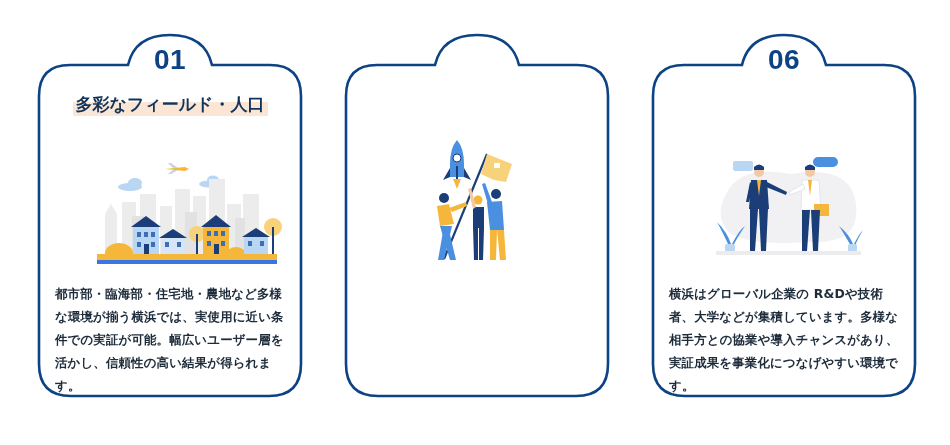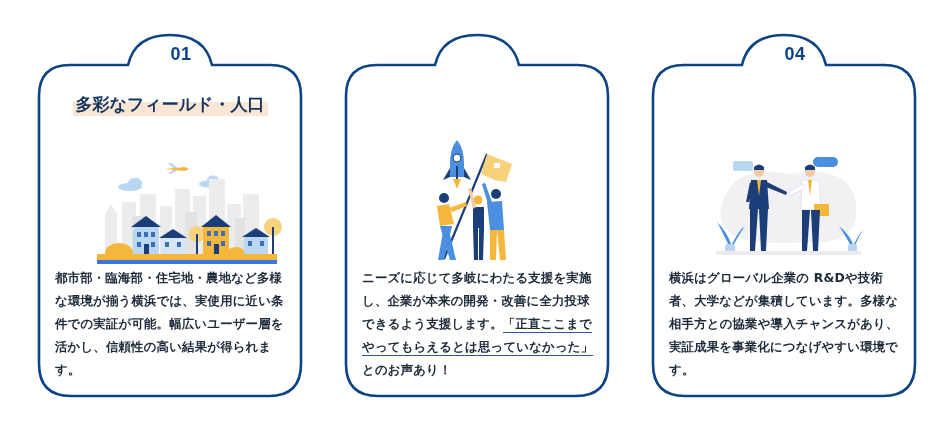--- a/index.html
+++ b/index.html
@@ -25,26 +25,26 @@
       position: absolute;
       left: 0;
       top: 0;
       width: 266px;
       height: 364px;
       overflow: visible;
     }
     .card-number {
       position: absolute;
       top: 10px;
-      left: 11px;
+      left: 0;
       width: 100%;
       text-align: center;
       font-family: "Liberation Sans", "DejaVu Sans", sans-serif;
       font-weight: 700;
-      font-size: 18px;
+      font-size: 28px;
       letter-spacing: 0.5px;
       color: #0d4384;
     }
     .card-title-wrap {
       position: absolute;
       top: 58px;
       left: 0;
       width: 100%;
       text-align: center;
     }
@@ -60,21 +60,21 @@
     }
     .card-illust {
       position: absolute;
       top: 100px;
       left: 0;
       width: 100%;
       height: 130px;
     }
     .card-body {
       position: absolute;
-      top: 232px;
+      top: 248px;
       left: 18px;
       width: 236px;
       font-size: 12.4px;
       font-weight: 700;
       line-height: 23px;
       color: #1d2b3a;
       letter-spacing: 0.2px;
     }
     .card-body .quote {
       text-decoration: underline;
@@ -212,30 +212,27 @@
       <path d="M129 94 L134 94 L134 126 L130 126 Z" fill="#1b3e78"></path>
       <path d="M135 94 L140 94 L139 126 L135 126 Z" fill="#1b3e78"></path>
 
       <circle cx="152" cy="60" r="5" fill="#1b3e78"></circle>
       <path d="M143 68 L158 67 L160 96 L146 96 Z" fill="#4a8fe0"></path>
       <path d="M144 70 L138 50 L141 49 L148 68 Z" fill="#4a8fe0"></path>
       <path d="M146 96 L153 96 L152 126 L146 126 Z" fill="#f5b73b"></path>
       <path d="M153 96 L160 96 L162 126 L156 126 Z" fill="#f5b73b"></path>
     </svg>
   </div>
-  <div class="card-body">
-    <span>ニーズに応じて多岐にわたる支援を実施し、企業が本来の開発・改善に全力投球できるよう支援します。</span><span class="quote">「正直ここまでやってもらえるとは思っていなかった」</span><br><span>とのお声あり！</span>
-  </div>
 </div>
 
 <div class="card" style="left:651px;">
   <svg class="card-frame" viewBox="0 0 266 364">
     <path d="M 2 62 L 2 330 Q 2 362 34 362 L 232 362 Q 264 362 264 330 L 264 62 Q 264 31 233 31 L 175 31 Q 168 1 133 1 Q 98 1 91 31 L 33 31 Q 2 31 2 62 Z" fill="#ffffff" stroke="#0d4384" stroke-width="2.6"></path>
   </svg>
-  <div class="card-number">04</div>
+  <div class="card-number">06</div>
   <div class="card-illust">
     <svg width="266" height="130" viewBox="0 0 266 130">
 
       <path d="M75 60 Q90 30 140 40 Q200 30 205 70 Q210 110 160 108 Q100 112 80 100 Q62 85 75 60 Z" fill="#f1f1f3"></path>
 
       <g>
         <rect x="82" y="27" width="20" height="10" rx="2" fill="#b9d7f3"></rect>
         <rect x="162" y="23" width="25" height="10" rx="5" fill="#4a8fe0"></rect>
       </g>
 

